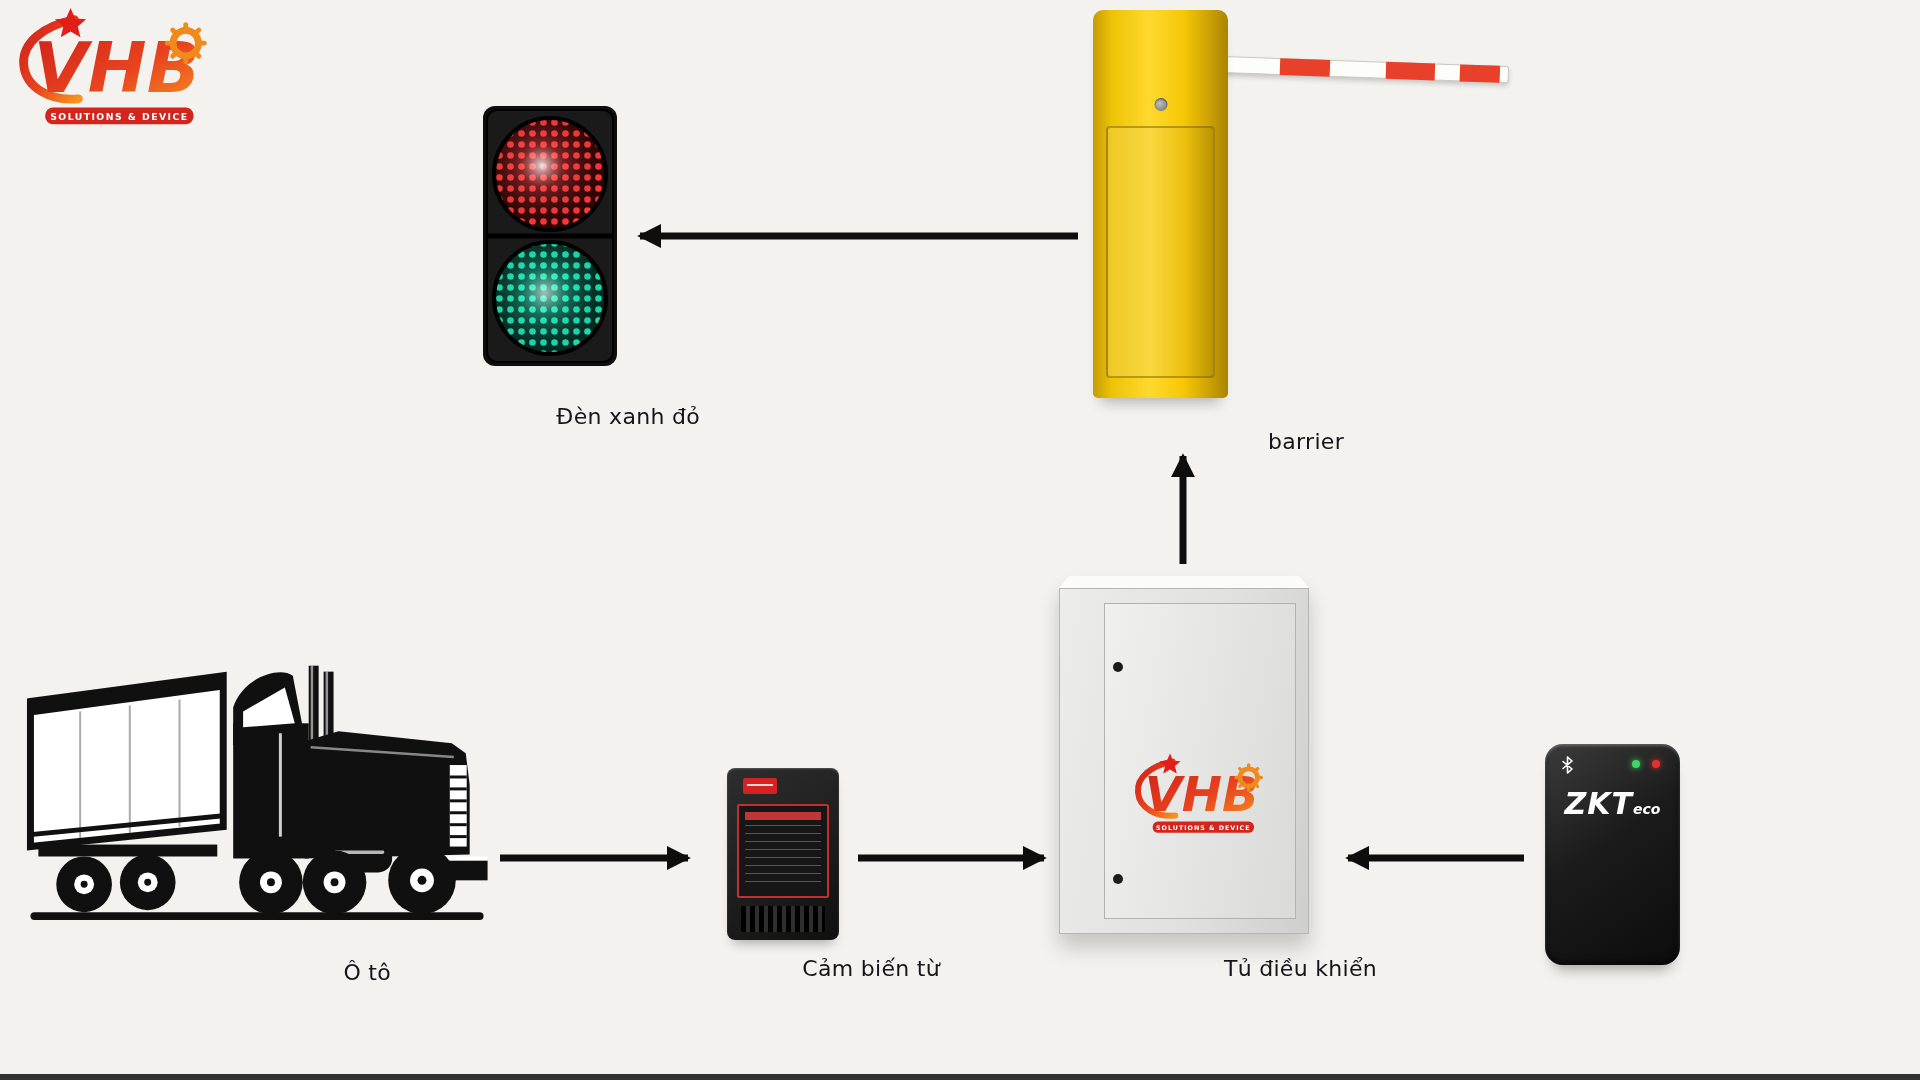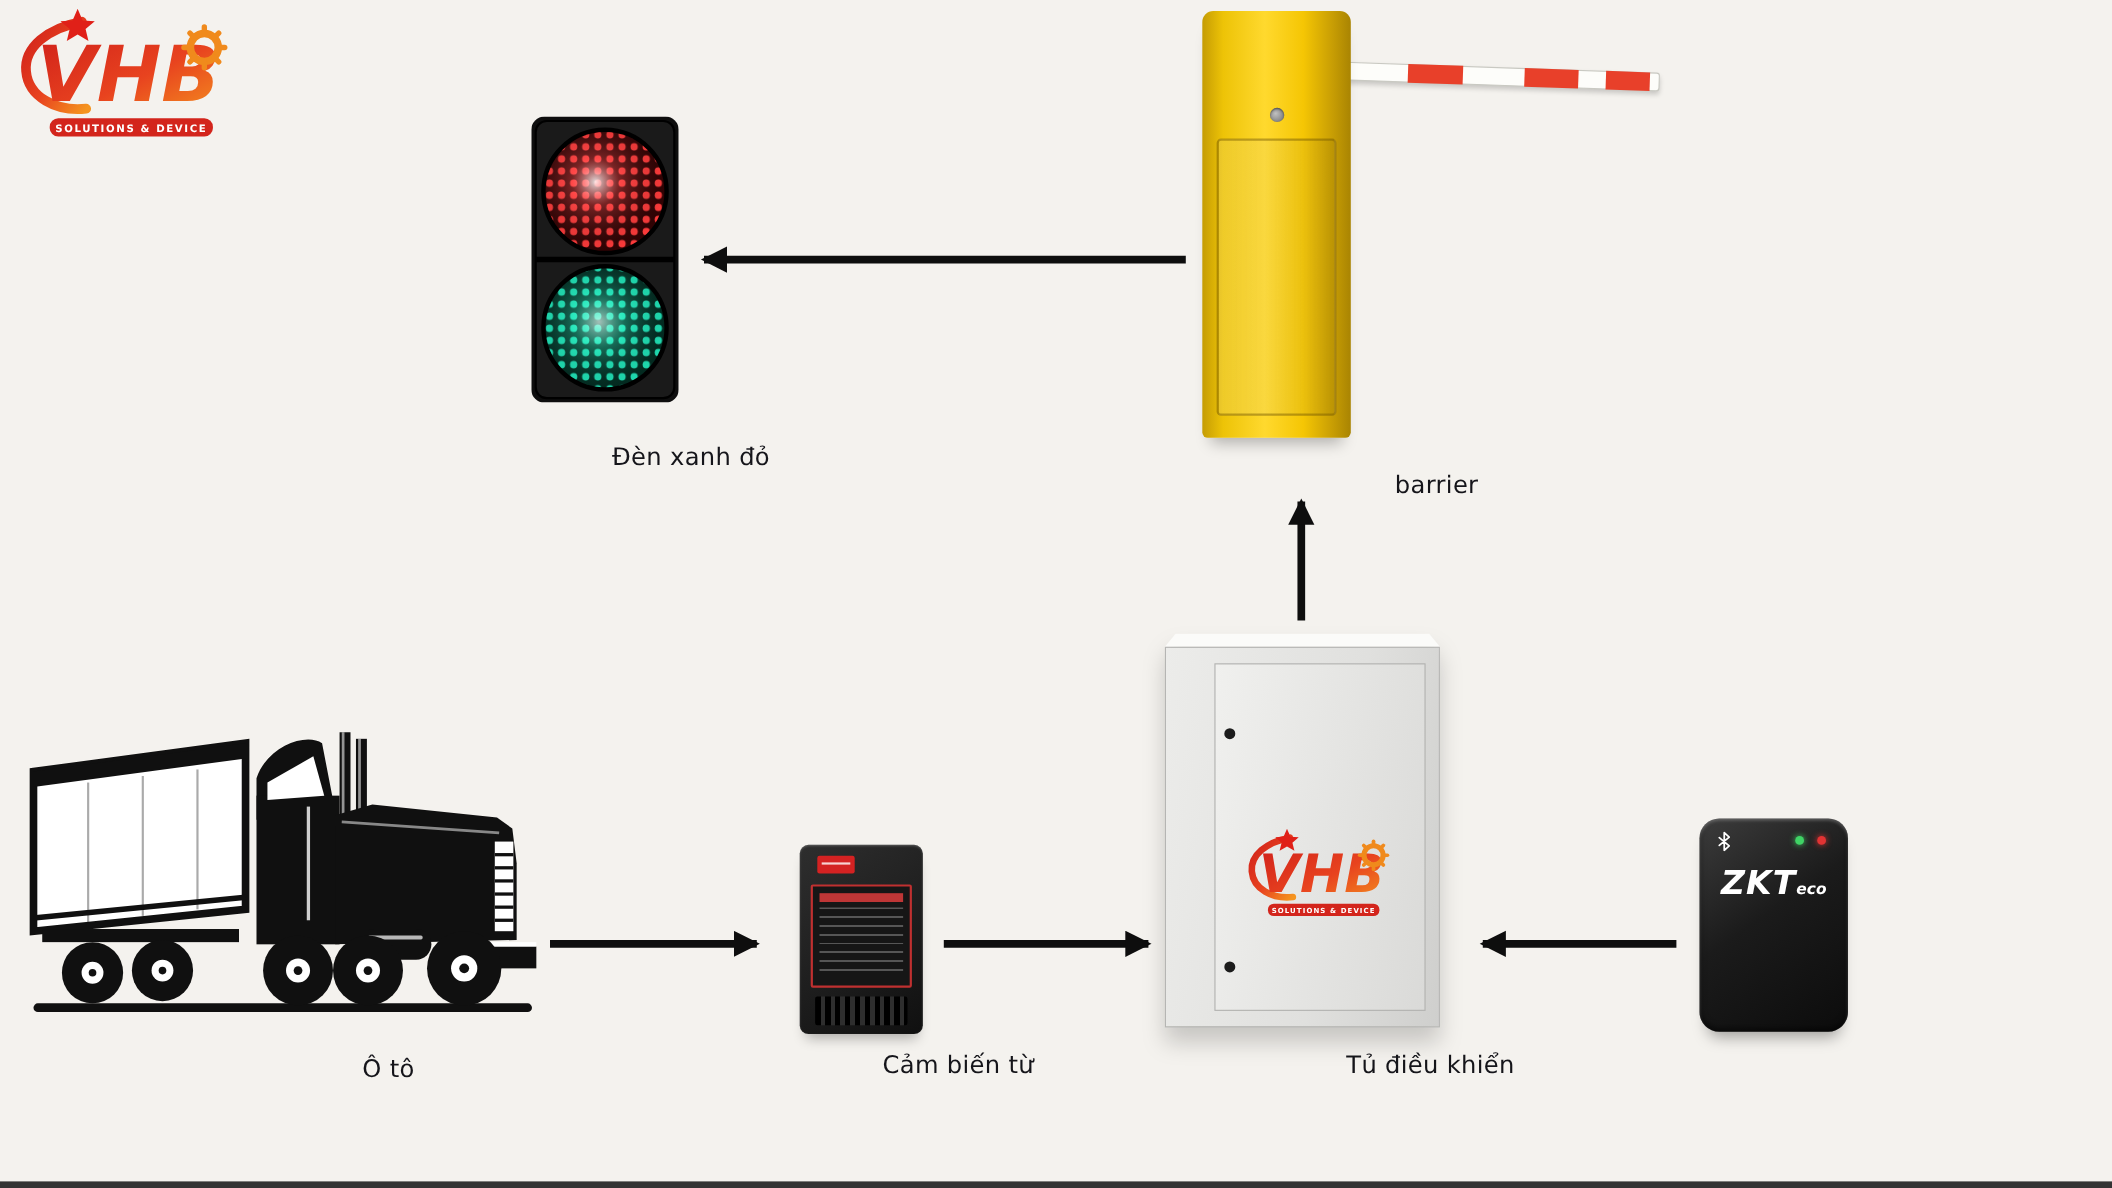--- a/index.html
+++ b/index.html
@@ -10,21 +10,21 @@
     background:#f4f2ee;
     font-family:"DejaVu Sans","Liberation Sans",sans-serif;
   }
   
   .node-label {
     position:absolute; width:320px; text-align:right;
     font-size:22px; font-weight:normal; color:#15151a; letter-spacing:.3px;
   }
   .lbl-traffic { left:380px; top:404px; }
   .lbl-barrier { left:1024px; top:404px;margin-top:25px; }
-  .lbl-car     { left:57px;  top:960px; }
+  .lbl-car     { left:71px;  top:960px; }
   .lbl-mag     { left:620px; top:956px; }
   .lbl-cabinet { left:1057px;top:956px; }
   .lbl-radar   { left:1454px;top:960px; }
 
   
   .arrows { position:absolute; left:0; top:0; z-index:1; pointer-events:none; }
 
   
   .logo-main { position:absolute; left:12px; top:6px; width:205px; height:127px; z-index:2; }
 
@@ -89,21 +89,21 @@
   .mag-panel { position:absolute; top:36px; left:10px; right:10px; height:94px;
                background:#161616; border:2px solid #c03030; border-radius:2px; padding:6px; }
   .mag-panel-head { height:8px; background:rgba(220,60,60,.85); margin-bottom:5px; }
   .mag-lines { height:62px;
     background:repeating-linear-gradient(180deg, rgba(255,255,255,.5) 0 1.5px, transparent 1.5px 8px);
     opacity:.55; }
   .mag-vents { position:absolute; left:14px; right:14px; bottom:8px; height:26px; border-radius:2px;
     background:repeating-linear-gradient(90deg, #000 0 5px, #2e2e2e 5px 9px); }
 
   
-  .radar { position:absolute; left:1545px; top:744px; width:135px; height:194px; z-index:2;
+  .radar { position:absolute; left:1545px; top:744px; width:135px; height:221px; z-index:2;
     background:linear-gradient(145deg,#3c3c3c 0%,#1b1b1b 45%,#0c0c0c 100%);
     border-radius:18px;
     box-shadow:inset 0 2px 3px rgba(255,255,255,.25), inset 0 -3px 6px rgba(0,0,0,.6), 0 12px 14px -8px rgba(0,0,0,.35); }
   .bt-icon { position:absolute; top:12px; left:16px; }
   .led { position:absolute; width:8px; height:8px; border-radius:50%; top:16px; }
   .led-green { right:40px; background:#3fd465; box-shadow:0 0 6px #3fd465; }
   .led-red   { right:20px; background:#e23333; box-shadow:0 0 6px #e23333; }
   .zk-logo { position:absolute; top:42px; width:100%; text-align:center; color:#ffffff;
              font-style:italic; font-weight:bold; }
   .zk-main { font-size:30px; letter-spacing:1px; }

